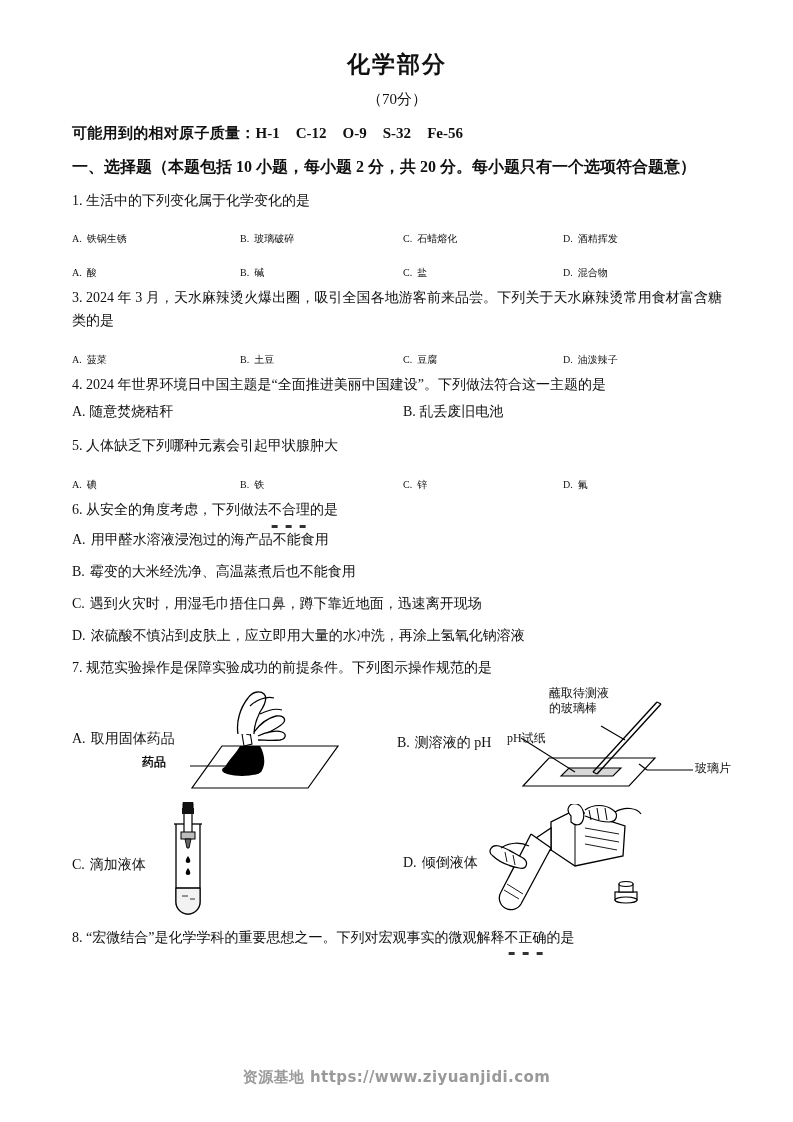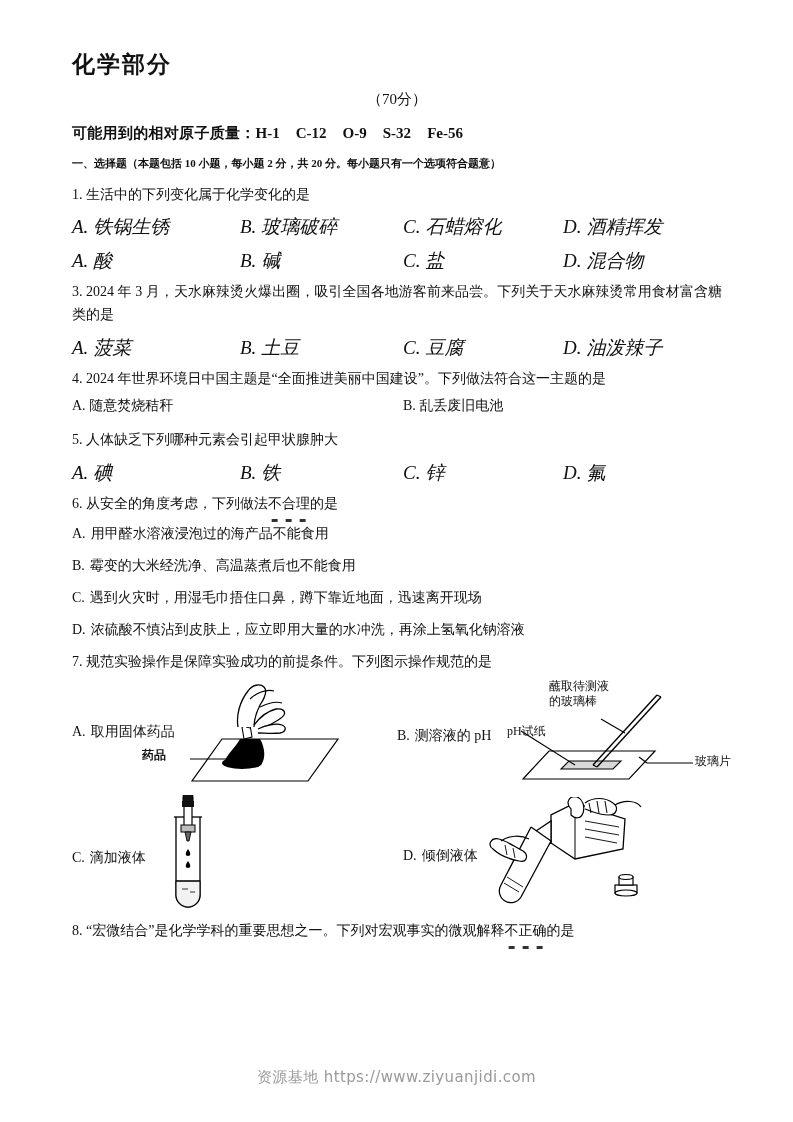--- a/index.html
+++ b/index.html
@@ -23,20 +23,21 @@
   }
   .content {
     position: absolute;
     left: 72px;
     top: 52px;
     width: 650px;
   }
 
   
   .doc-title {
+    text-align: center;
     font-size: 23px;
     font-weight: bold;
     letter-spacing: 2px;
     margin: 0 0 14px 0;
     line-height: 1.1;
   }
   .doc-subtitle {
     text-align: center;
     font-size: 15px;
     margin: 0 0 16px 0;
@@ -44,21 +45,21 @@
   }
   .atomic-line {
     font-size: 15px;
     font-weight: bold;
     margin: 0 0 14px 0;
     letter-spacing: 0.3px;
   }
   .atomic-line .masses { letter-spacing: 0px; }
   .atomic-line .mass { margin-right: 16px; }
   .section-title {
-    font-size: 11px;
+    font-size: 16px;
     font-weight: bold;
     margin: 0 0 13px 0;
     letter-spacing: 0px;
     line-height: 1.25;
   }
 
   
   .q {
     margin-bottom: 3px;
   }
@@ -69,25 +70,24 @@
     text-align: justify;
   }
   .opts {
     position: relative;
     height: 24px;
     margin-bottom: 10px;
     font-size: 14px;
   }
   .opt {
     position: absolute;
-    top: 0;
+    top: 12px;
     white-space: nowrap;
-    font-size: 19px;
+    font-size: 10px;
     line-height: 1.5;
-    font-style: italic;
   }
   .opt .lbl { margin-right: 5px; }
   .opt-a { left: 0px; }
   .opt-b { left: 168px; }
   .opt-c { left: 331px; }
   .opt-d { left: 491px; }
 
   .opts-stacked { font-size: 14px; }
   .opts-stacked .row {
     position: relative;
@@ -151,20 +151,21 @@
   .footer {
     position: absolute;
     left: 0;
     top: 1068px;
     width: 793px;
     text-align: center;
     font-size: 15px;
     color: #9a9a9a;
     font-family: "DejaVu Sans", "Liberation Sans", sans-serif;
     letter-spacing: 0.4px;
+    font-weight: bold;
   }
 </style>
 </head>
 <body>
 
 <div class="page">
   <div class="content">
 
     <h1 class="doc-title">化学部分</h1>
     <div class="doc-subtitle">（70分）</div>

